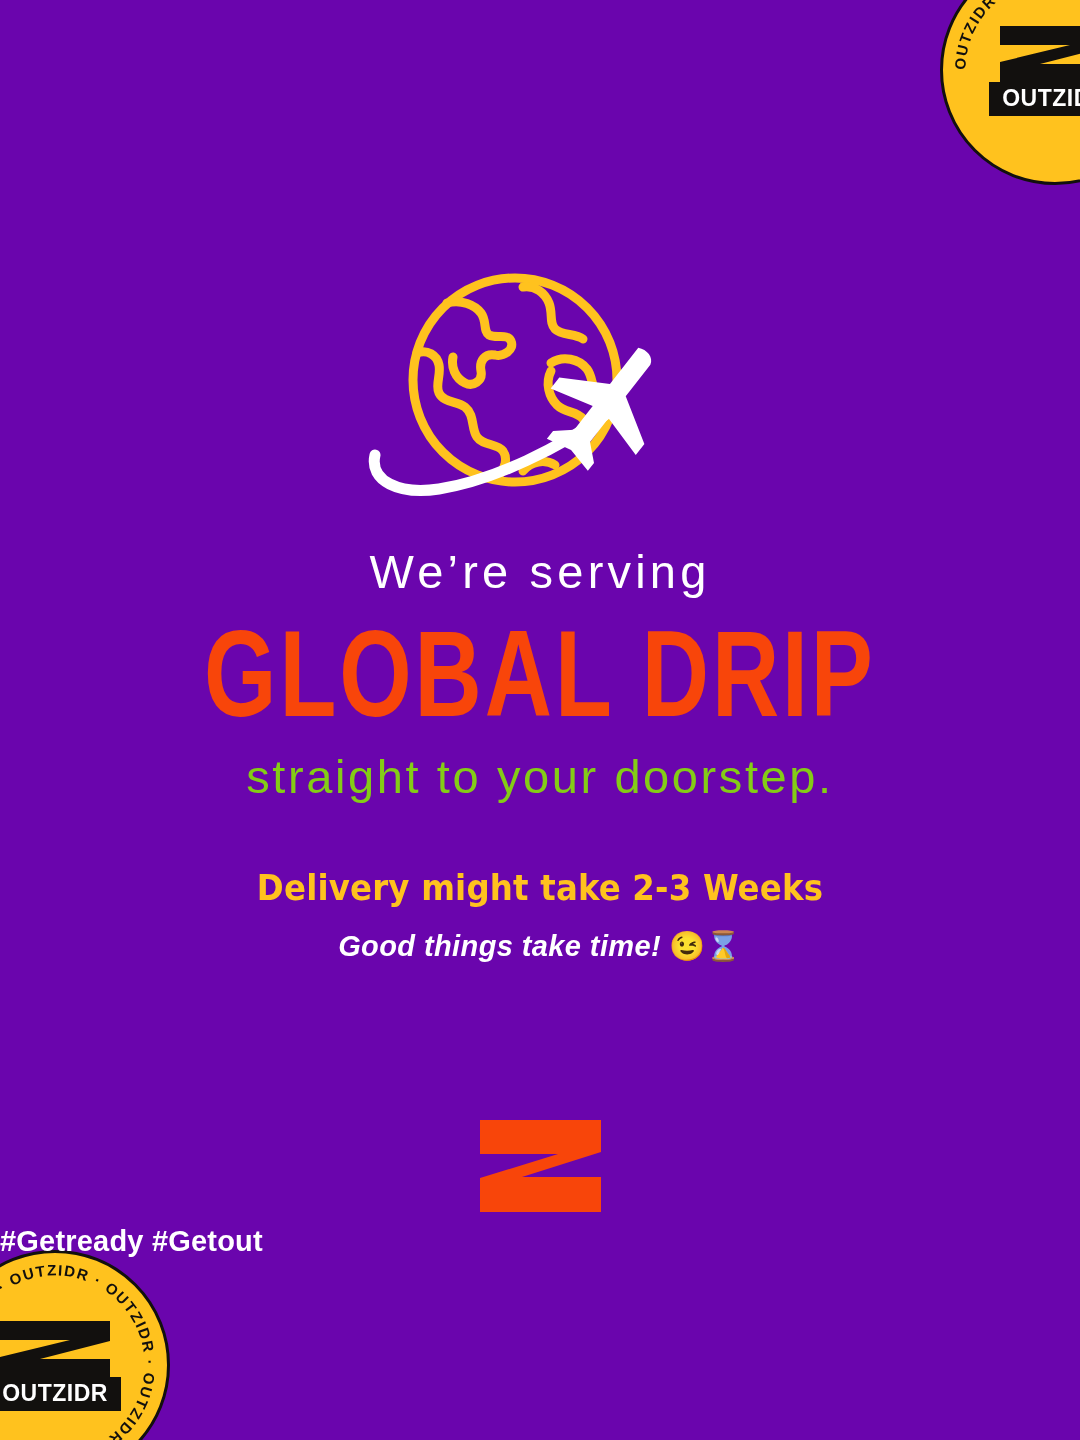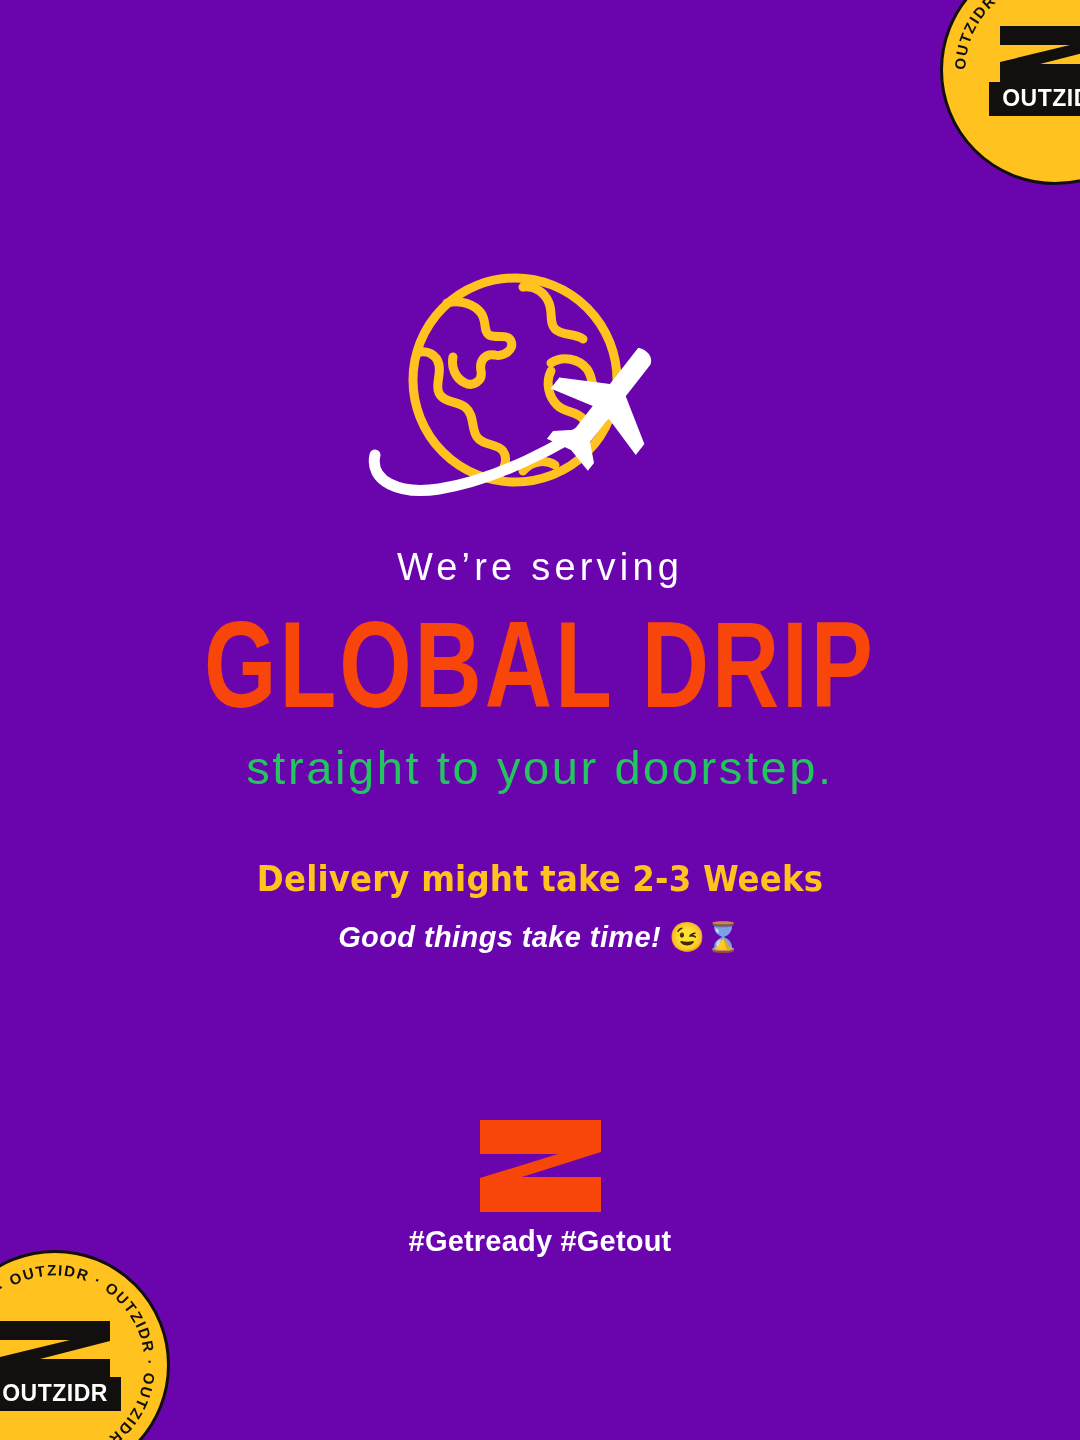--- a/index.html
+++ b/index.html
@@ -106,39 +106,39 @@
   
   #copy {
     position: absolute;
     left: 0;
     top: 548px;
     width: 1080px;
     text-align: center;
   }
   .line-serving {
     color: #ffffff;
-    font-size: 38px;
+    font-size: 47px;
     font-weight: 300;
     letter-spacing: 4.2px;
     line-height: 1.0;
   }
   .line-headline {
     color: #F8450A;
     font-size: 96px;
     font-weight: bold;
     letter-spacing: 3px;
     line-height: 1.0;
     margin-top: 17px;
     transform: scaleY(1.28) scaleX(0.97);
     transform-origin: center top;
     font-stretch: condensed;
     font-family: "Liberation Sans Narrow", "Liberation Sans", sans-serif;
   }
   .line-doorstep {
-    color: #22c55e;
+    color: #84cc16;
     font-size: 47px;
     font-weight: 300;
     letter-spacing: 2.6px;
     line-height: 1.0;
     margin-top: 45px;
   }
   .line-delivery {
     color: #FFC21E;
     font-size: 36px;
     font-weight: bold;
@@ -161,21 +161,20 @@
     font-weight: normal;
     letter-spacing: 0;
   }
 
   
   #footer {
     position: absolute;
     left: 0;
     top: 1120px;
     width: 1080px;
-    text-align: center;
   }
   #brand-z {
     width: 125px;
     height: 92px;
     display: block;
     margin: 0 auto;
   }
   .hashtags {
     color: #ffffff;
     font-size: 29px;

